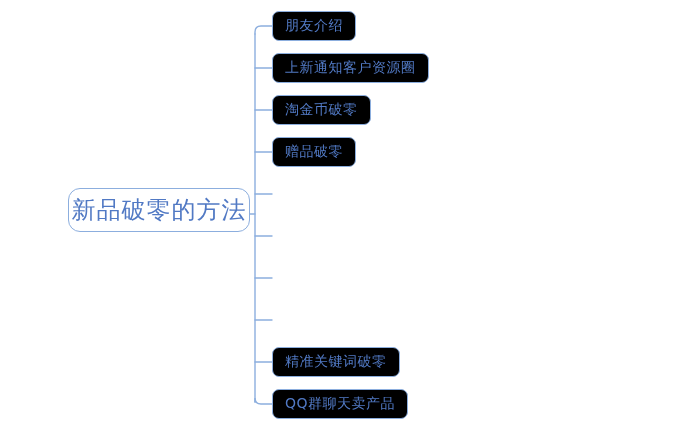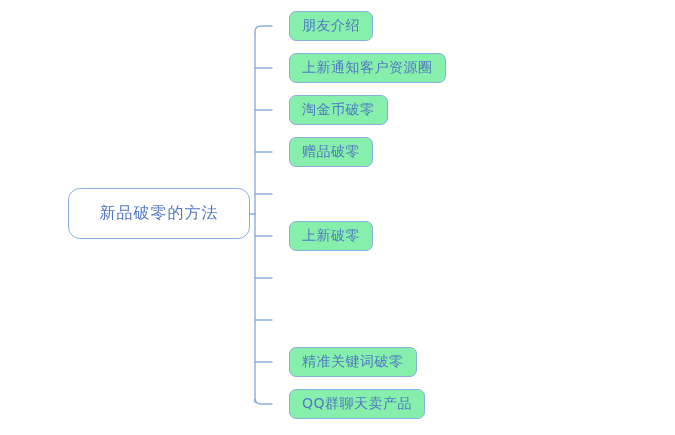--- a/index.html
+++ b/index.html
@@ -29,43 +29,43 @@
     width: 675px;
     height: 435px;
   }
 
   
   .root-node {
     position: absolute;
     left: 68px;
     top: 188px;
     width: 182px;
-    height: 51px;
+    height: 44px;
     box-sizing: border-box;
     border: 1.4px solid #8CAEDE;
     border-radius: 12px;
     background: #ffffff;
     display: flex;
     align-items: center;
     justify-content: center;
     color: #5179C4;
-    font-size: 16px;
+    font-size: 24px;
     letter-spacing: 1px;
     white-space: nowrap;
   }
 
   
   .branch-node {
     position: absolute;
-    left: 289px;
+    left: 272px;
     height: 30px;
     box-sizing: border-box;
     border: 1.3px solid #8CAEDE;
     border-radius: 7px;
-    background: #86efac;
+    background: #000000;
     display: flex;
     align-items: center;
     justify-content: flex-end;
     padding: 0 12px;
     color: #5179C4;
     font-size: 14px;
     letter-spacing: 0.5px;
     white-space: nowrap;
   }
 </style>
@@ -105,23 +105,20 @@
   </div>
   <div class="branch-node" style="top:53px">
     <span>上新通知客户资源圈</span>
   </div>
   <div class="branch-node" style="top:95px">
     <span>淘金币破零</span>
   </div>
   <div class="branch-node" style="top:137px">
     <span>赠品破零</span>
   </div>
-  <div class="branch-node" style="top:221px">
-    <span>上新破零</span>
-  </div>
   <div class="branch-node" style="top:347px">
     <span>精准关键词破零</span>
   </div>
   <div class="branch-node" style="top:389px">
     <span>QQ群聊天卖产品</span>
   </div>
 
 </div>
 
 </body></html>

